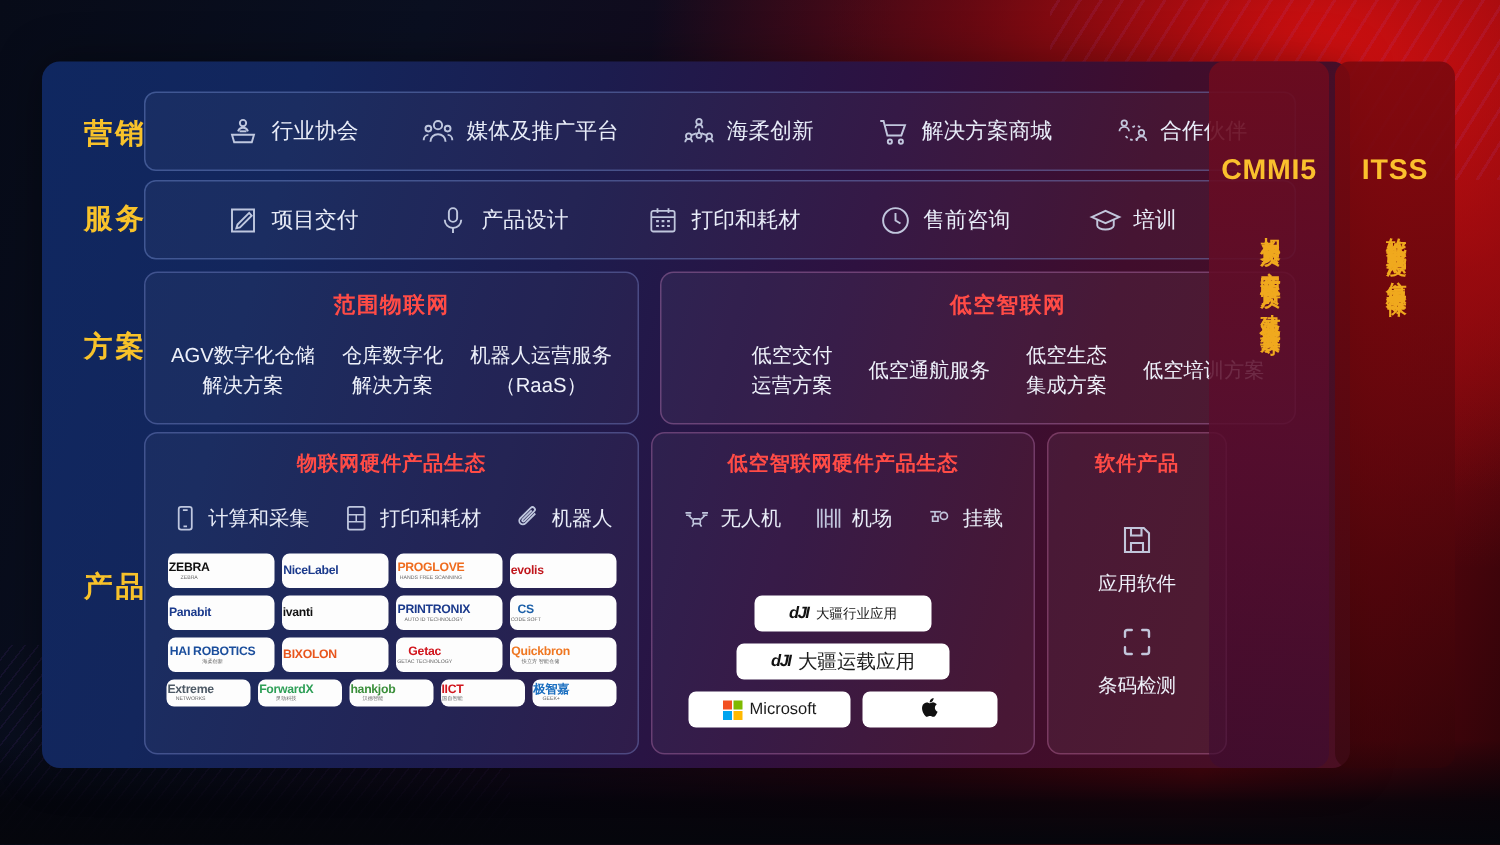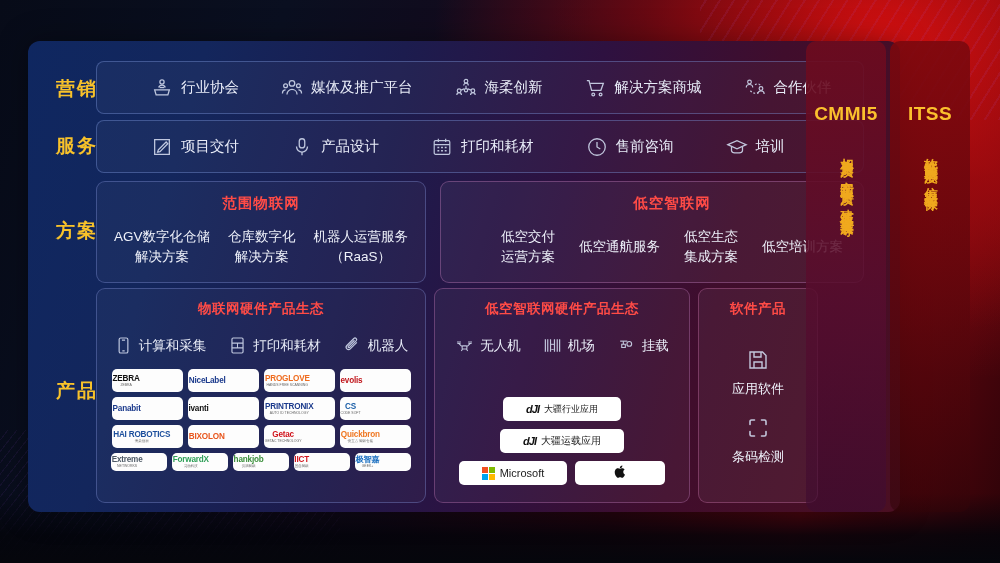--- a/index.html
+++ b/index.html
@@ -440,21 +440,21 @@
         <span>挂载</span>
       </div>
     </div>
     <div class="dji-grid" id="llw-logo-grid">
         <div class="dji-chip">
           <span style="font-weight: bold; font-size: 11px; font-style: italic; color: rgb(17, 17, 17); letter-spacing: -1px;">dJI</span>
           <span style="font-size: 9px; color: rgb(27, 27, 27); white-space: nowrap;">大疆行业应用</span>
         </div>
         <div class="dji-chip">
           <span style="font-weight: bold; font-size: 11px; font-style: italic; color: rgb(17, 17, 17); letter-spacing: -1px;">dJI</span>
-          <span style="font-size: 10px; color: rgb(27, 27, 27); white-space: nowrap;">大疆运载应用</span>
+          <span style="font-size: 13px; color: rgb(27, 27, 27); white-space: nowrap;">大疆运载应用</span>
         </div>
         <div class="dji-chip">
           <span style="display: inline-grid; grid-template-columns: 6px 6px; grid-template-rows: 6px 6px; gap: 1px;">
             <i style="background: rgb(242, 80, 34);"></i>
             <i style="background: rgb(127, 186, 0);"></i>
             <i style="background: rgb(0, 164, 239);"></i>
             <i style="background: rgb(255, 185, 0);"></i>
           </span>
           <span style="font-size: 11px; color: rgb(27, 27, 27); white-space: nowrap;">Microsoft</span>
         </div>

